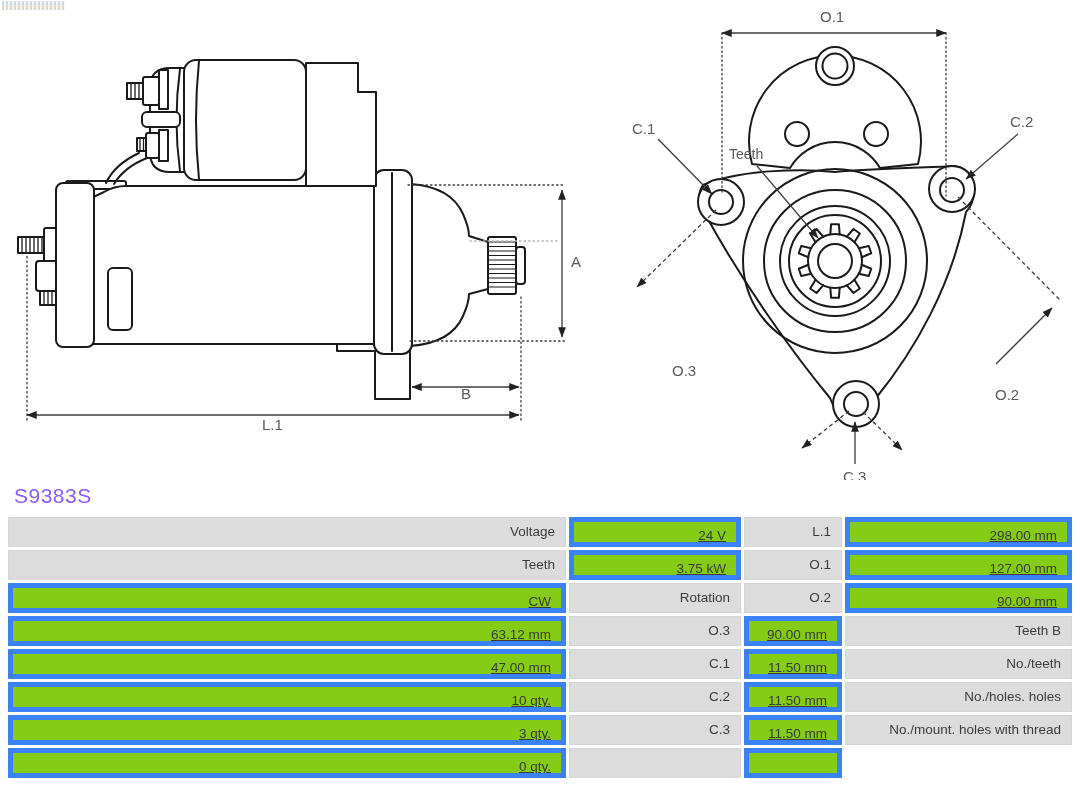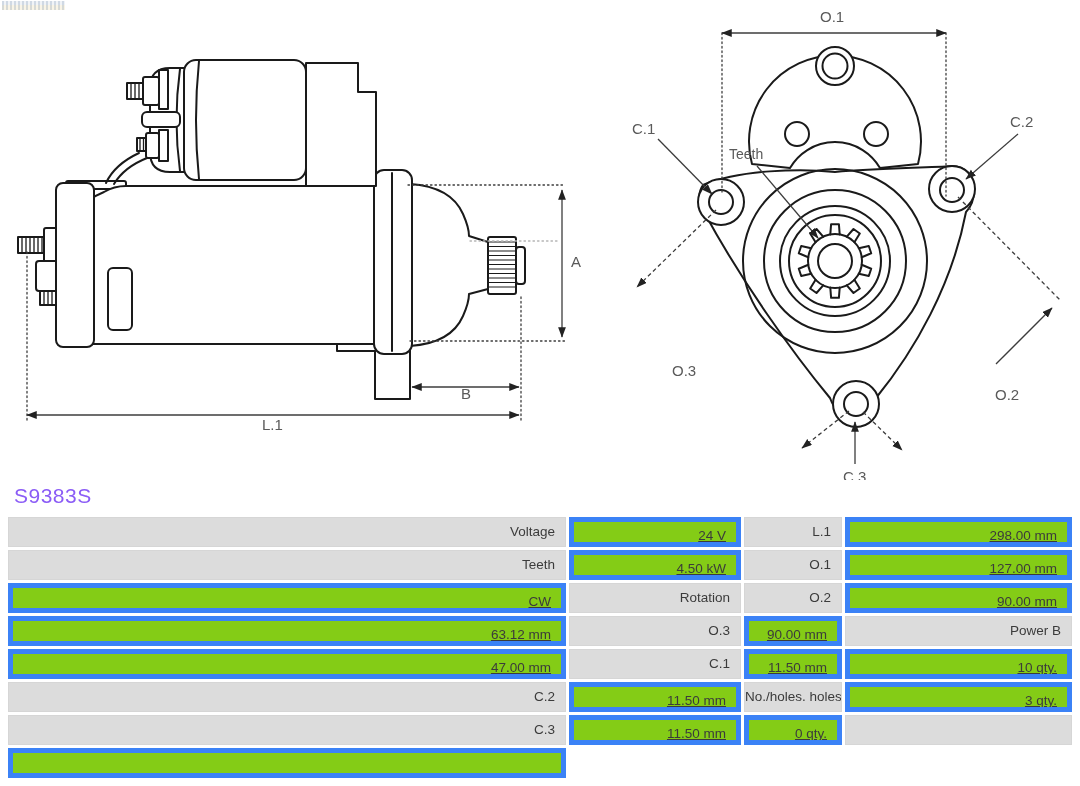--- a/index.html
+++ b/index.html
@@ -164,43 +164,45 @@
 
 <div class="part-number">S9383S</div>
 
 <div class="spec-table">
   <div class="cell lbl">Voltage</div>
   <div class="cell val">24 V</div>
   <div class="cell lbl">L.1</div>
   <div class="cell val">298.00 mm</div>
 
   <div class="cell lbl">Teeth</div>
-  <div class="cell val">4.50 kW</div>
+  <div class="cell val">3.75 kW</div>
   <div class="cell lbl">O.1</div>
   <div class="cell val">127.00 mm</div>
 
   <div class="cell val">CW</div>
   <div class="cell lbl">Rotation</div>
   <div class="cell lbl">O.2</div>
   <div class="cell val">90.00 mm</div>
 
   <div class="cell val">63.12 mm</div>
   <div class="cell lbl">O.3</div>
   <div class="cell val">90.00 mm</div>
 
-  <div class="cell lbl">Power B</div>
+  <div class="cell lbl">Teeth B</div>
   <div class="cell val">47.00 mm</div>
   <div class="cell lbl">C.1</div>
   <div class="cell val">11.50 mm</div>
 
+  <div class="cell lbl">No./teeth</div>
   <div class="cell val">10 qty.</div>
   <div class="cell lbl">C.2</div>
   <div class="cell val">11.50 mm</div>
 
   <div class="cell lbl">No./holes. holes</div>
   <div class="cell val">3 qty.</div>
   <div class="cell lbl">C.3</div>
   <div class="cell val">11.50 mm</div>
 
+  <div class="cell lbl">No./mount. holes with thread</div>
   <div class="cell val">0 qty.</div>
   <div class="cell lbl"></div>
   <div class="cell val"></div>
 </div>
 
 </body></html>

